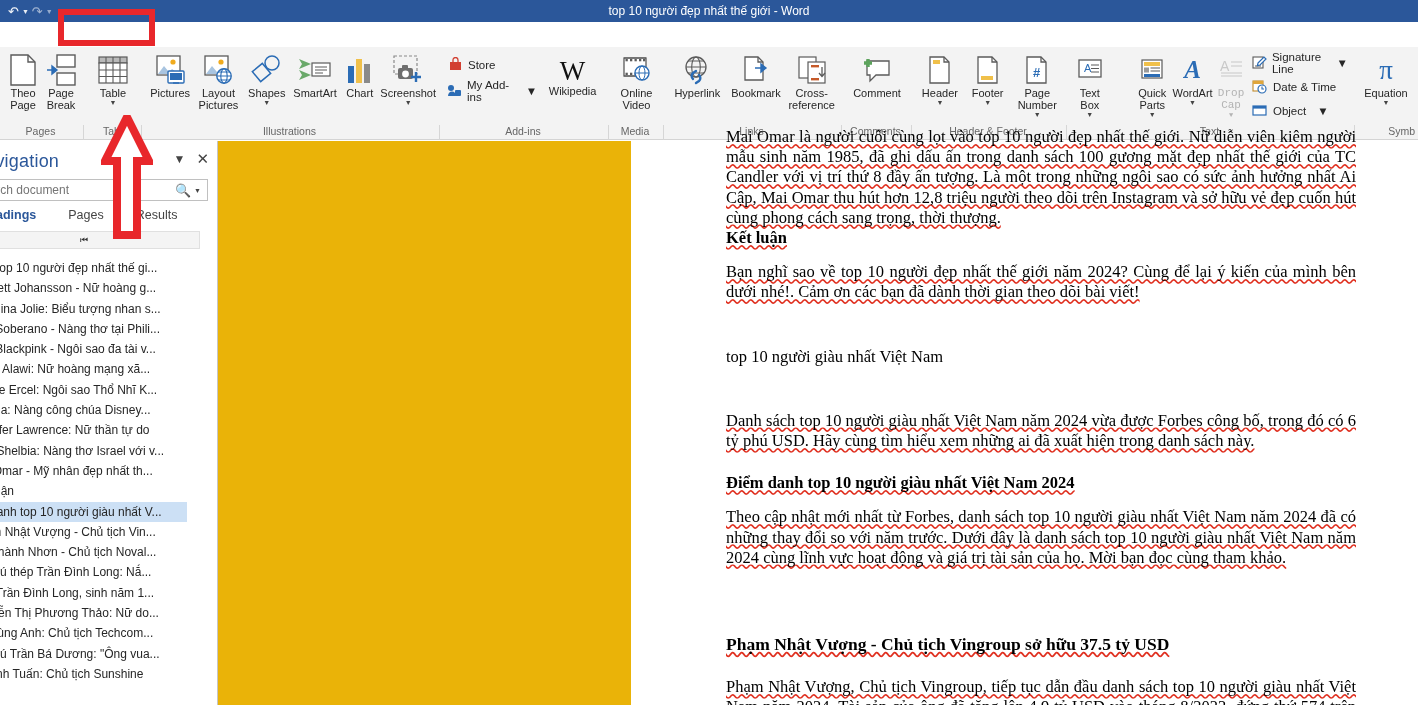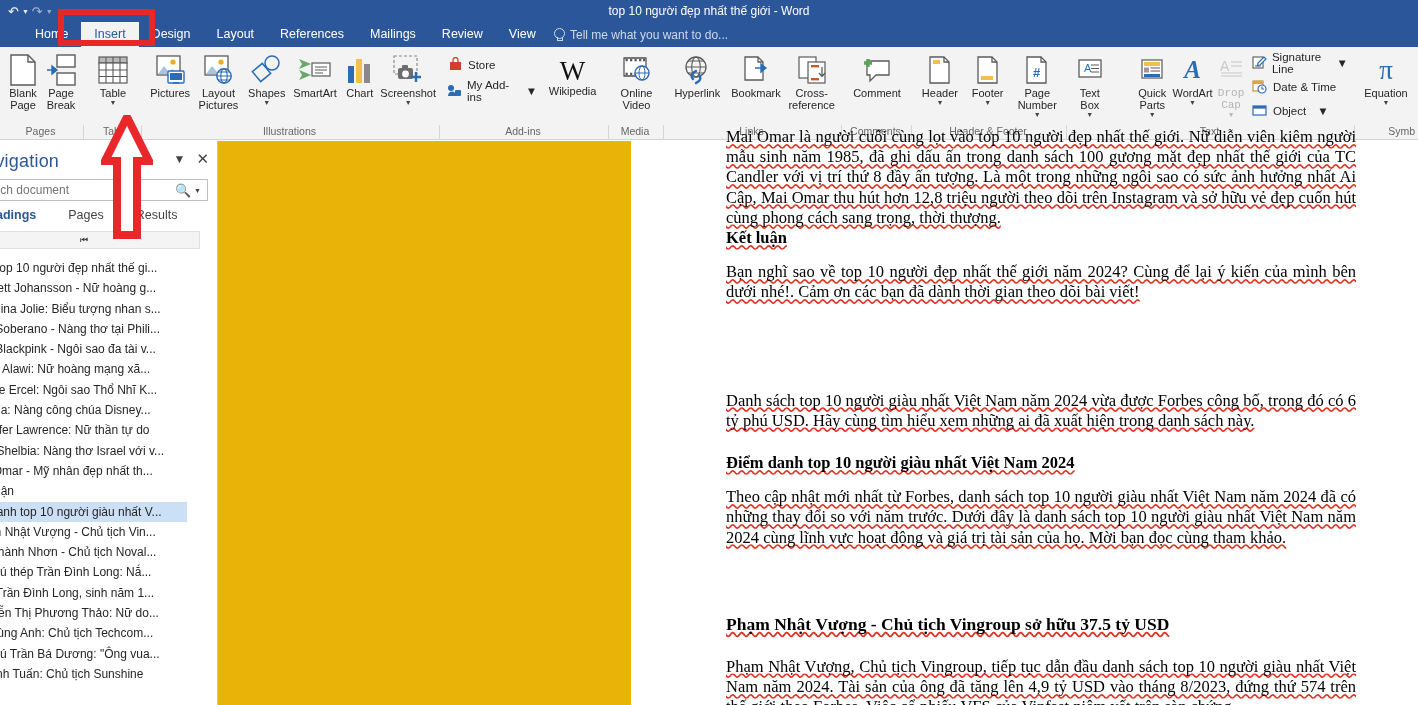--- a/index.html
+++ b/index.html
@@ -170,50 +170,34 @@
   <div class="titlebar">
     <div class="qat">
       <span class="ico">↶</span>
       <span class="carat">▼</span>
       <span class="ico" style="opacity:.55;">↷</span>
       <span class="carat" style="opacity:.5;">▼</span>
     </div>
     <div class="title">top 10 người đẹp nhất thế giới - Word</div>
   </div>
 
-  <div class="tabstrip">
-    <div class="tabs">
-      <div class="tab">Home</div>
-      <div class="tab active">Insert</div>
-      <div class="tab">Design</div>
-      <div class="tab">Layout</div>
-      <div class="tab">References</div>
-      <div class="tab">Mailings</div>
-      <div class="tab">Review</div>
-      <div class="tab">View</div>
-    </div>
-    <div class="tellme">
-      <span class="bulb"></span>
-      <span>Tell me what you want to do...</span>
-    </div>
-  </div>
 
   <div class="ribbon">
     <div class="groups">
 
       <div class="group" style="width:84px;">
         <div class="group-body">
           <div class="btn">
             <span class="gl">
               <svg width="28" height="32" viewBox="0 0 28 32">
                 <path d="M2 1 h17 l7 7 v23 h-24 z" fill="#fff" stroke="#5b5b5b" stroke-width="1.4"></path>
                 <path d="M19 1 v7 h7" fill="none" stroke="#5b5b5b" stroke-width="1.4"></path>
               </svg>
             </span>
-            <span class="lbl">Blank Page</span>
+            <span class="lbl">Theo Page</span>
           </div>
           <div class="btn">
             <span class="gl">
               <svg width="30" height="32" viewBox="0 0 30 32">
                 <rect x="11" y="1" width="18" height="12" fill="#fff" stroke="#5b5b5b" stroke-width="1.4"></rect>
                 <rect x="11" y="19" width="18" height="12" fill="#fff" stroke="#5b5b5b" stroke-width="1.4"></rect>
                 <path d="M1 16 h8 M6 12 l5 4 l-5 4 z" fill="#2b6cb5" stroke="#2b6cb5" stroke-width="1.4"></path>
               </svg>
             </span>
             <span class="lbl">Page Break</span>
@@ -568,20 +552,21 @@
   </div>
 
   <div class="workspace">
     <div class="page">
       <div class="doc">
         <p class="para sq">Mai Omar là người cuối cùng lọt vào top 10 người đẹp nhất thế giới. Nữ diễn viên kiêm người mẫu sinh năm 1985, đã ghi dấu ấn trong danh sách 100 gương mặt đẹp nhất thế giới của TC Candler với vị trí thứ 8 đầy ấn tượng. Là một trong những ngôi sao có sức ảnh hưởng nhất Ai Cập, Mai Omar thu hút hơn 12,8 triệu người theo dõi trên Instagram và sở hữu vẻ đẹp cuốn hút cùng phong cách sang trọng, thời thượng.</p>
         <p class="h3 sq">Kết luận</p>
         <div class="spacer14"></div>
         <p class="para sq">Bạn nghĩ sao về top 10 người đẹp nhất thế giới năm 2024? Cùng để lại ý kiến của mình bên dưới nhé!. Cảm ơn các bạn đã dành thời gian theo dõi bài viết!</p>
         <div class="spacer44"></div>
+        <p class="para">top 10 người giàu nhất Việt Nam</p>
         <div class="spacer44"></div>
         <p class="para sq">Danh sách top 10 người giàu nhất Việt Nam năm 2024 vừa được Forbes công bố, trong đó có 6 tỷ phú USD. Hãy cùng tìm hiểu xem những ai đã xuất hiện trong danh sách này.</p>
         <div class="spacer22"></div>
         <p class="h3 sq">Điểm danh top 10 người giàu nhất Việt Nam 2024</p>
         <div class="spacer14"></div>
         <p class="para sq">Theo cập nhật mới nhất từ Forbes, danh sách top 10 người giàu nhất Việt Nam năm 2024 đã có những thay đổi so với năm trước. Dưới đây là danh sách top 10 người giàu nhất Việt Nam năm 2024 cùng lĩnh vực hoạt động và giá trị tài sản của họ. Mời bạn đọc cùng tham khảo.</p>
         <div class="spacer44"></div>
         <div class="spacer22"></div>
         <p class="h2 sq">Phạm Nhật Vượng - Chủ tịch Vingroup sở hữu 37.5 tỷ USD</p>
         <div class="spacer22"></div>

